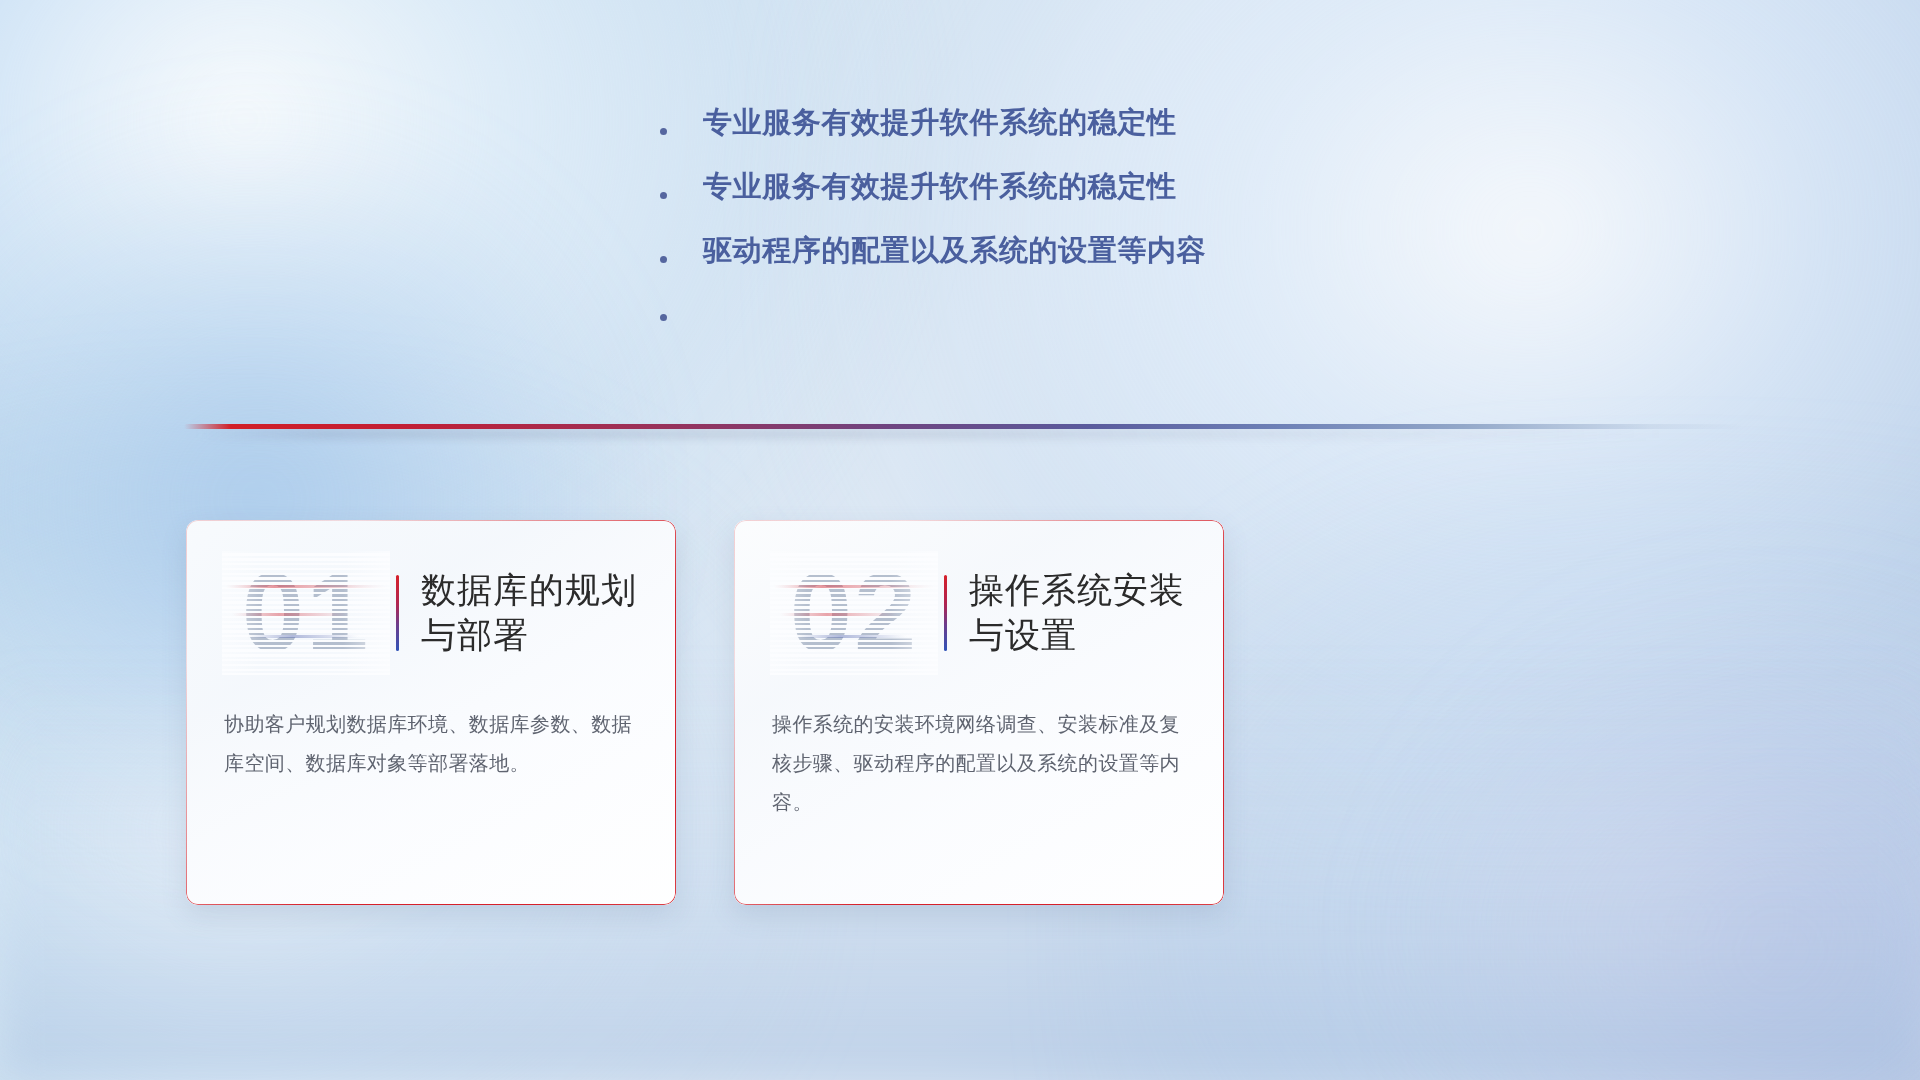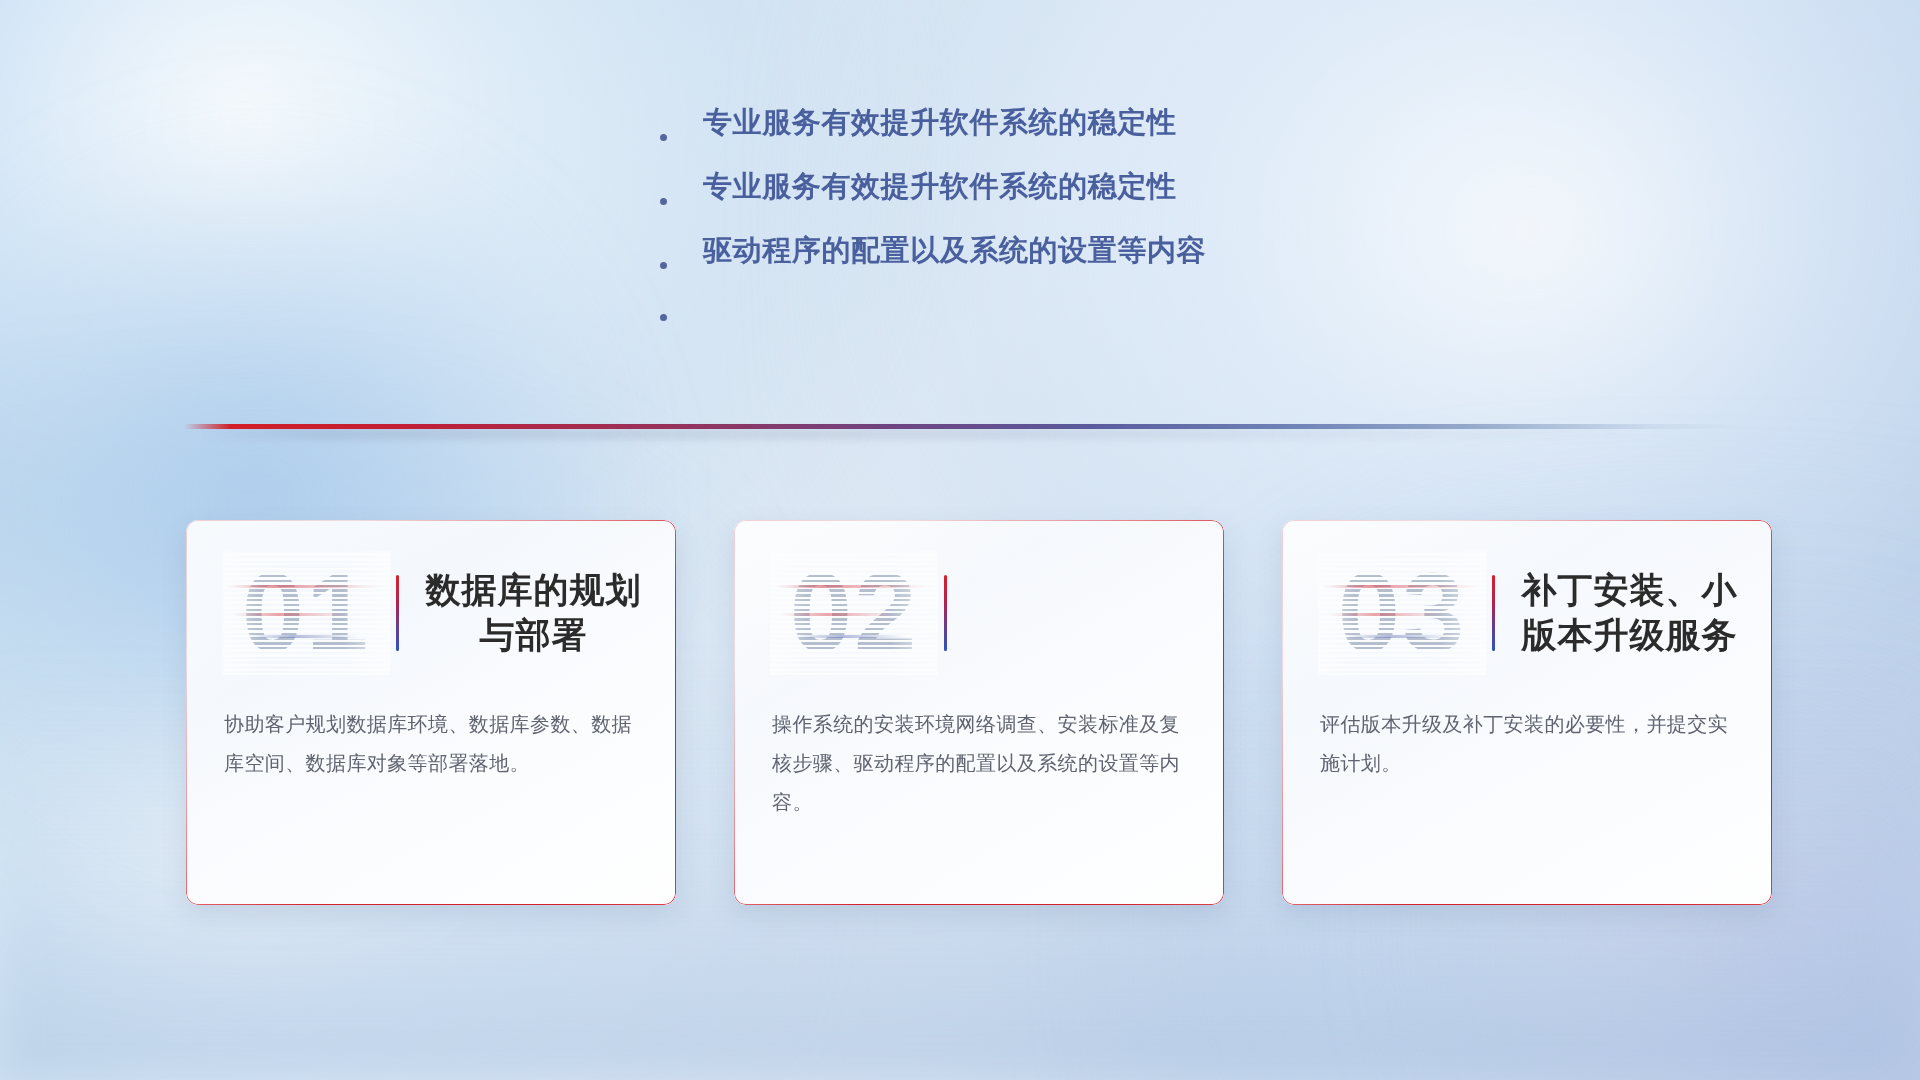--- a/index.html
+++ b/index.html
@@ -83,21 +83,21 @@
       rgba(170,196,228,.18) 48%,
       rgba(170,196,228,0) 100%);
     filter:blur(20px);
   }
 
   
   .bullets{
     position:absolute;left:660px;top:104px;width:760px;
   }
   .bullet-row{
-    display:flex;align-items:flex-end;
+    display:flex;align-items:center;
     margin-bottom:27px;
   }
   .bullet-dot{
     flex:0 0 auto;width:7px;height:7px;border-radius:50%;
     background:#55669f;margin-top:18px;margin-right:36px;
   }
   .bullet-text{
     font-size:29px;line-height:1.28;letter-spacing:.6px;
     color:#4a5f9e;font-weight:700;
     white-space:nowrap;
@@ -211,24 +211,23 @@
       rgba(252,253,255,.72) 100%);
   }
 
   .card-rule{
     width:3px;height:76px;flex:0 0 auto;
     margin:0 22px 0 6px;
     background:linear-gradient(to bottom,#d6202a 0%,#b02450 38%,#6a3c8c 66%,#2f53b8 100%);
     border-radius:2px;
   }
   .card-title{
-    font-size:35px;font-weight:700;line-height:1.26;
+    font-size:35px;font-weight:400;line-height:1.26;
     color:#2b2b2b;letter-spacing:1px;
     padding-right:30px;
-    text-align:center;
   }
   .card-body{
     padding:0 38px;
     font-size:20px;line-height:1.95;
     color:#5f6470;letter-spacing:.4px;
   }
 </style>
 </head>
 <body>
 
@@ -290,35 +289,20 @@
       <div class="card-head">
         <div class="card-num">
           <div class="card-num-base">02</div>
           <div class="card-num-stripes"></div>
           <div class="card-num-tintA"></div>
           <div class="card-num-tintB"></div>
           <div class="card-num-tintC"></div>
           <div class="card-num-fade"></div>
         </div>
         <div class="card-rule"></div>
+        <div class="card-title">操作系统安装与设置</div>
       </div>
       <div class="card-body">操作系统的安装环境网络调查、安装标准及复核步骤、驱动程序的配置以及系统的设置等内容。</div>
     </div>
 
-    <div class="card">
-      <div class="card-border"></div>
-      <div class="card-head">
-        <div class="card-num">
-          <div class="card-num-base">03</div>
-          <div class="card-num-stripes"></div>
-          <div class="card-num-tintA"></div>
-          <div class="card-num-tintB"></div>
-          <div class="card-num-tintC"></div>
-          <div class="card-num-fade"></div>
-        </div>
-        <div class="card-rule"></div>
-        <div class="card-title">补丁安装、小版本升级服务</div>
-      </div>
-      <div class="card-body">评估版本升级及补丁安装的必要性，并提交实施计划。</div>
-    </div>
 
   </div>
 </div>
 
 </body></html>

